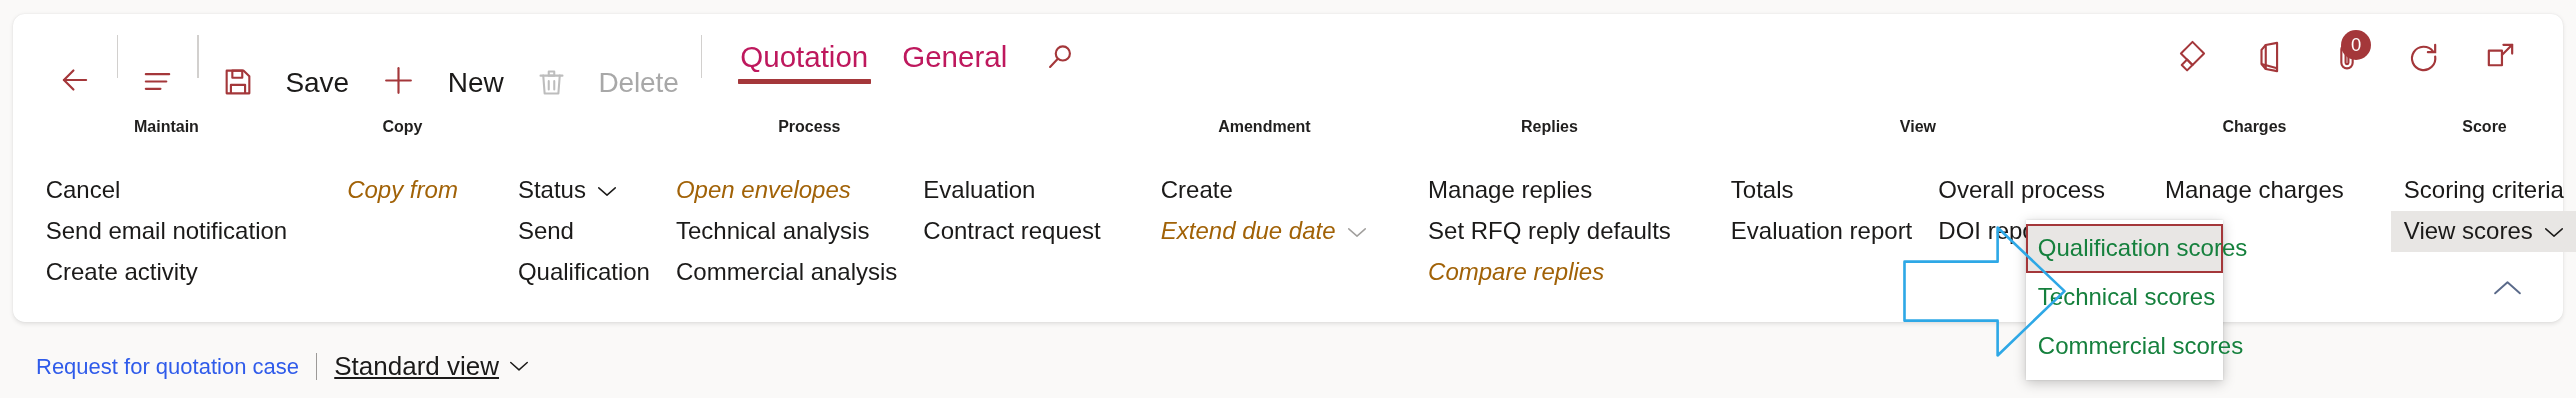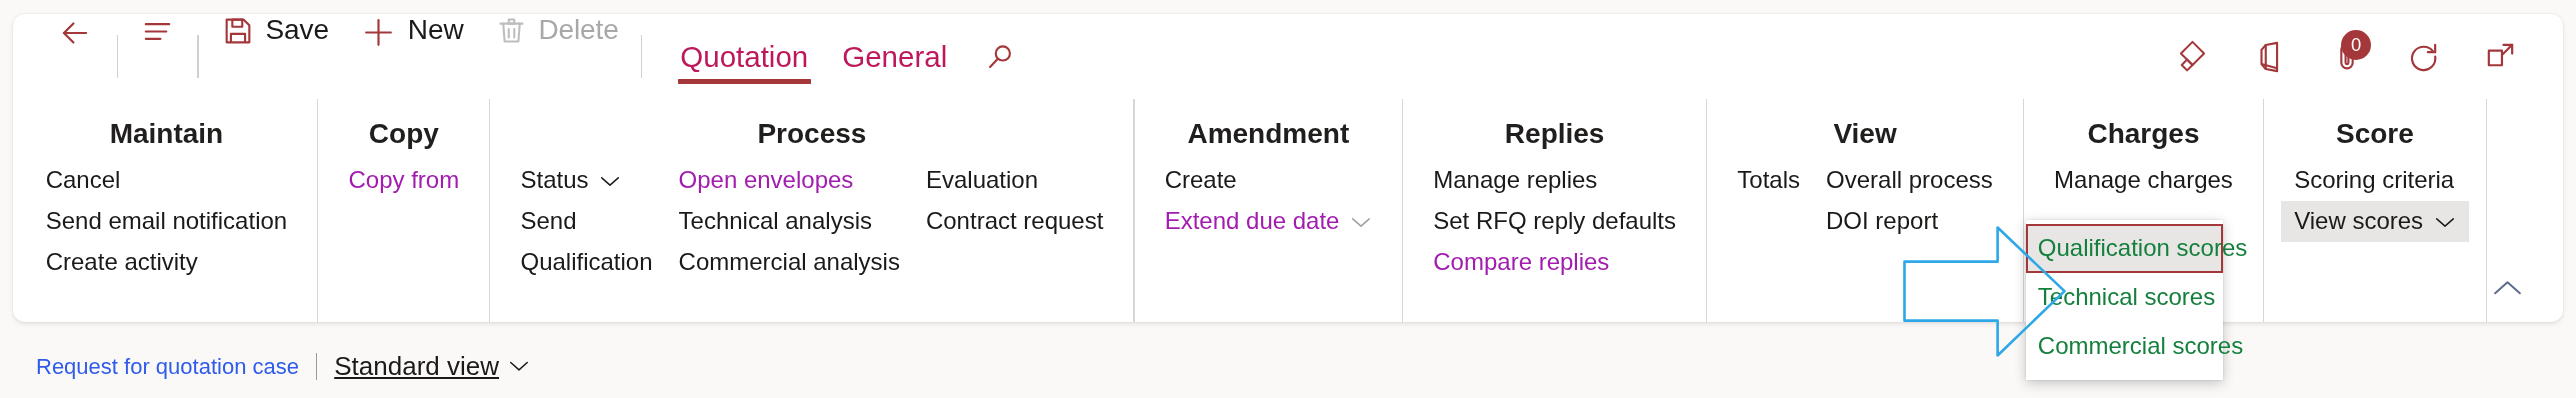--- a/index.html
+++ b/index.html
@@ -30,25 +30,26 @@
   .cmdbar {
     position: absolute;
     left: 0; top: 0;
     width: 100%; height: 85px;
     display: flex;
     align-items: center;
     padding-left: 27.6px;
   }
   .cmd-item {
     display: flex;
-    align-items: flex-start;
+    align-items: flex-end;
     height: 85px;
     padding: 0 15.7px;
     cursor: pointer;
     white-space: nowrap;
+    gap: 20px;
   }
   .cmd-item .lbl {
     font-size: 28px;
     color: #1b1a19;
     letter-spacing: -0.1px;
     margin-left: 10.5px;
   }
   .cmd-item.disabled .lbl { color: #a8a8a8; }
   .sep {
     width: 1.3px; height: 43px;
@@ -128,25 +129,25 @@
     padding-left: 19.7px;
   }
   .group {
     position: relative;
     display: flex;
     flex-direction: column;
     padding: 18.4px 0 0 0;
     height: 197px;
   }
   .group-title {
-    font-size: 28px;
+    font-size: 16px;
     font-weight: bold;
     color: #201f1e;
     text-align: center;
-    margin-bottom: 10px;
+    margin-bottom: 34px;
     white-space: nowrap;
   }
   .group-cols {
     display: flex;
     gap: 0;
   }
   .col {
     display: flex;
     flex-direction: column;
   }
@@ -154,21 +155,21 @@
     font-size: 24px;
     color: #1b1a19;
     line-height: 1;
     padding: 8.5px 13px;
     white-space: nowrap;
     cursor: pointer;
     display: flex;
     align-items: flex-end;
     gap: 10.5px;
   }
-  .gitem.disabled { color: #a21caf; cursor: default; }
+  .gitem.disabled { color: #a16207; cursor: default; font-style: italic; }
   .gitem.highlight { background: #e8e6e4; }
   .gdiv {
     width: 1.3px;
     align-self: stretch;
     background: #d8d6d4;
     margin: 0 17px;
   }
   .chev { display: inline-block; }
 
   
@@ -480,20 +481,23 @@
             </div>
           </div>
         </div>
         <div class="gdiv"></div>
         <div class="group">
           <div class="group-title">View</div>
           <div class="group-cols">
             <div class="col">
               <div class="gitem">
                 <span>Totals</span>
+              </div>
+              <div class="gitem">
+                <span>Evaluation report</span>
               </div>
             </div>
             <div class="col">
               <div class="gitem">
                 <span>Overall process</span>
               </div>
               <div class="gitem">
                 <span>DOI report</span>
               </div>
             </div>

